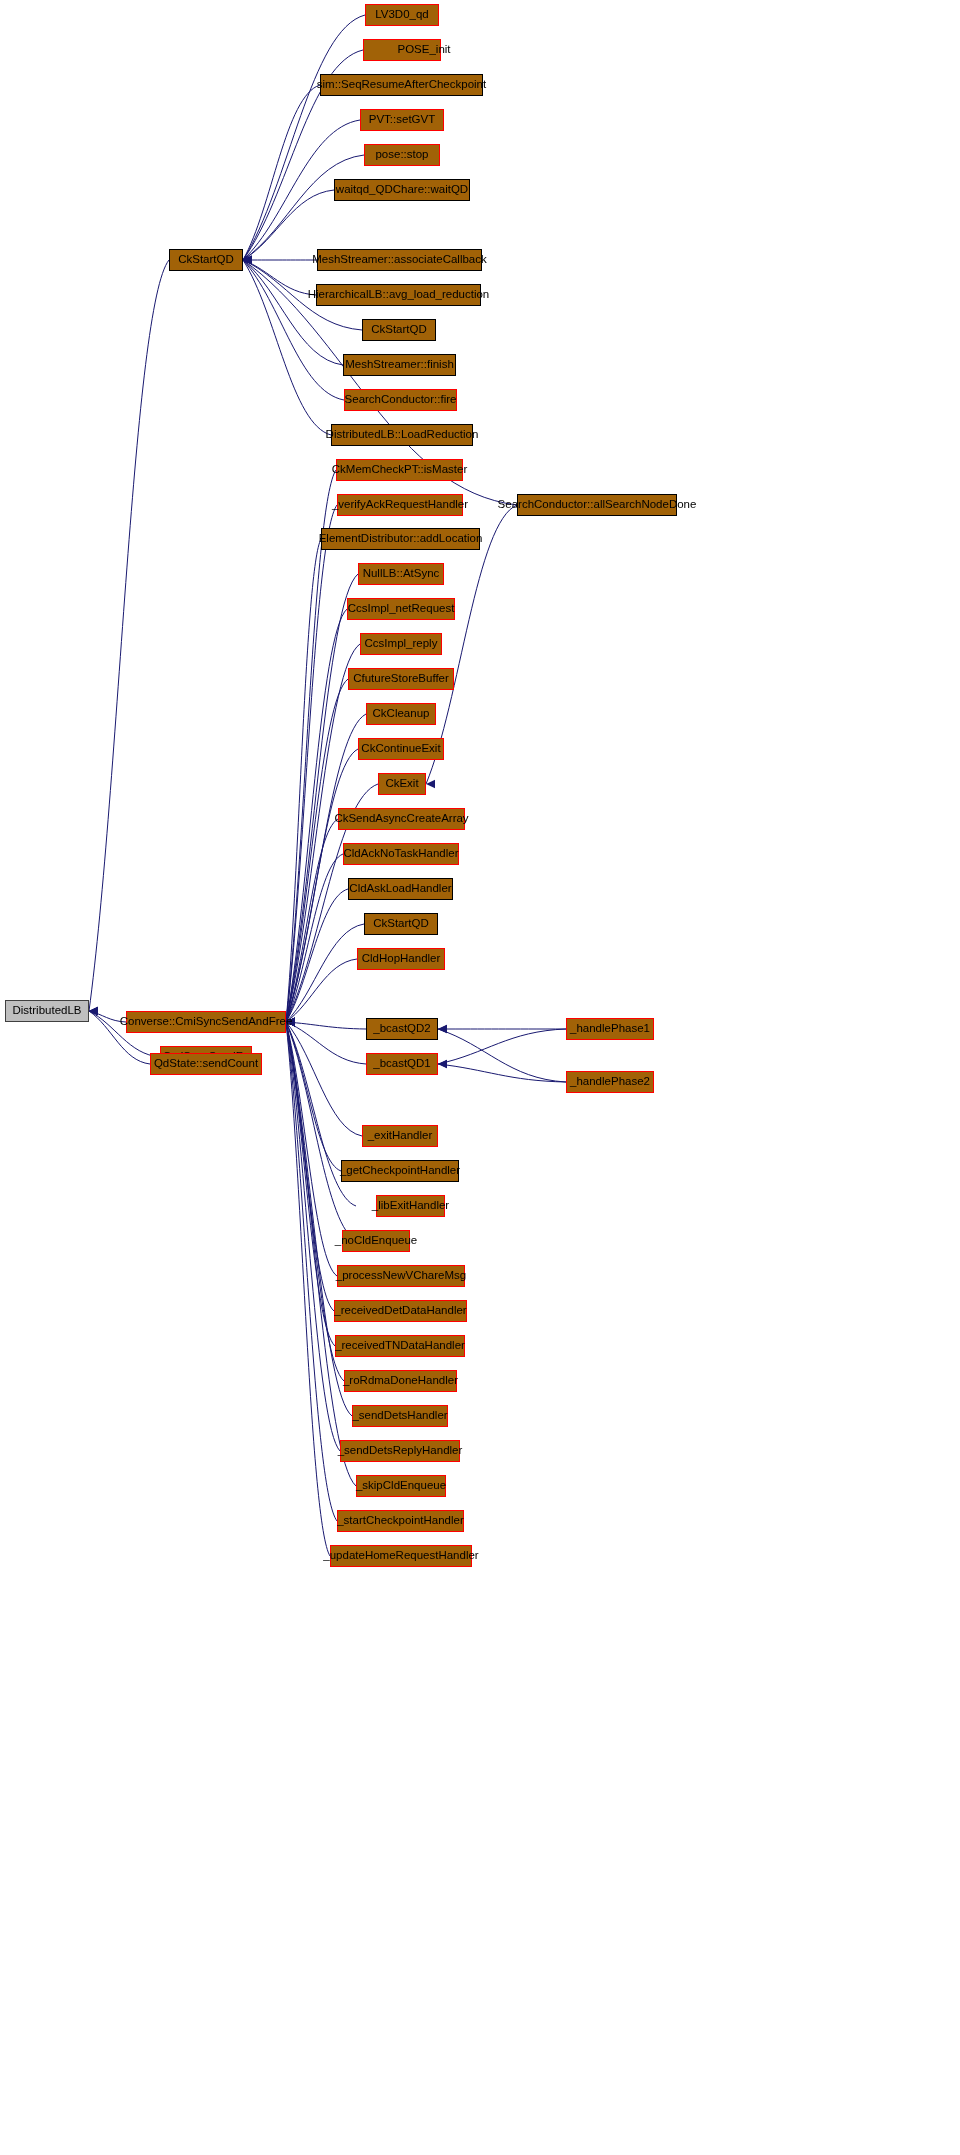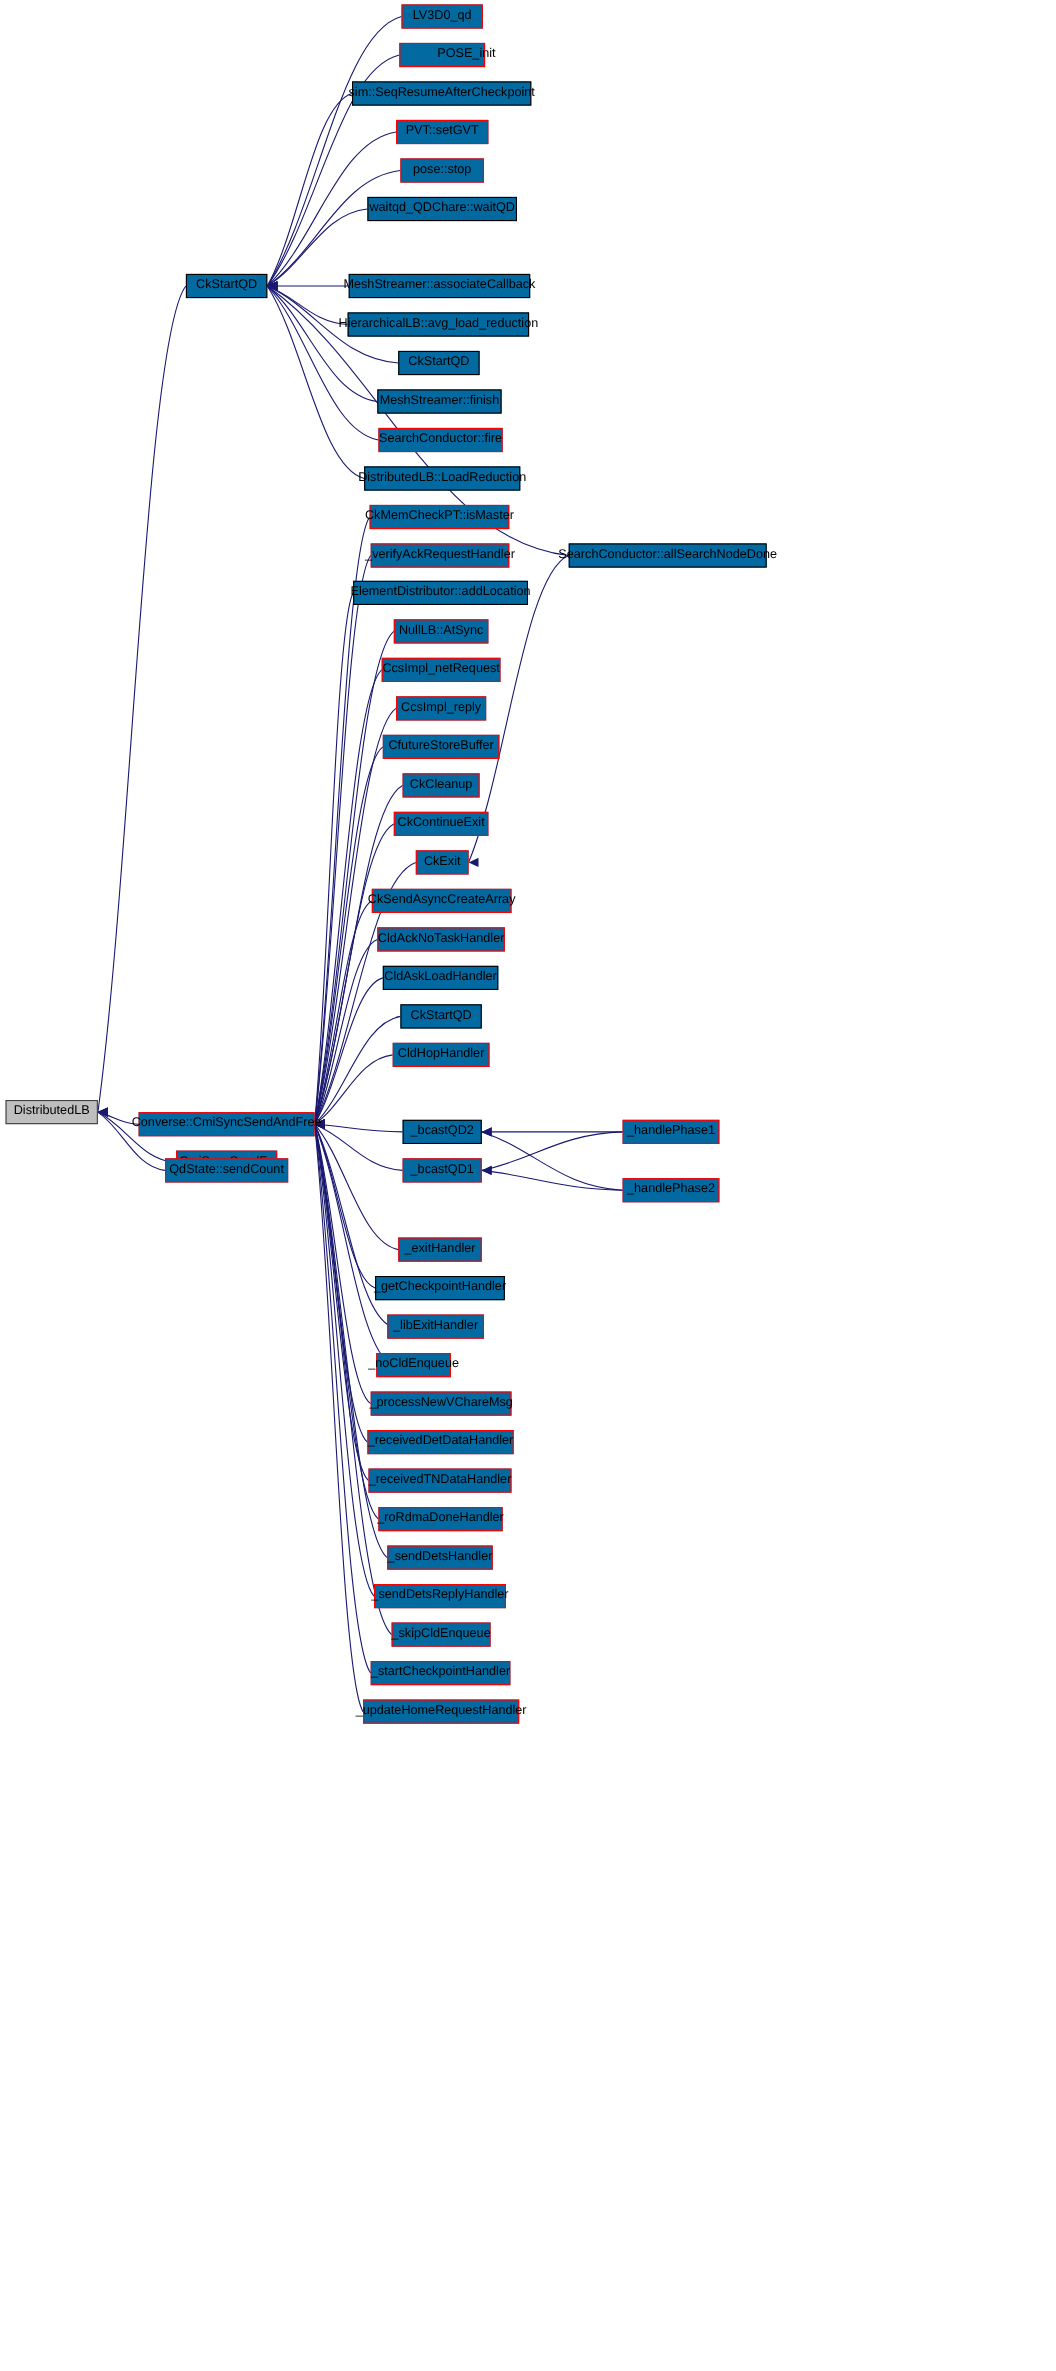--- a/index.html
+++ b/index.html
@@ -1,20 +1,20 @@
 <!DOCTYPE html>
 <html><head>
 <meta charset="utf-8">
 <style>
   html,body{margin:0;padding:0;background:#ffffff;}
   body{font-family:"Liberation Sans","DejaVu Sans",sans-serif;}
   #graph-root{position:relative;width:960px;height:2155px;background:#fff;overflow:hidden;}
   #edges{position:absolute;left:0;top:0;width:960px;height:2155px;}
   .node{position:absolute;box-sizing:border-box;display:flex;align-items:center;justify-content:center;
-        background:#0369a1;border:1px solid #000000;font-size:11.5px;line-height:1;color:#000000;
+        background:#a16207;border:1px solid #000000;font-size:11.5px;line-height:1;color:#000000;
         white-space:nowrap;letter-spacing:0px;}
   .node.red{border-color:#ff0000;}
   .node.current{background:#bfbfbf;border-color:#404040;}
   .node span{pointer-events:none;}
 </style>
 </head>
 <body>
 
 <div id="graph-root">
   <svg id="edges" viewBox="0 0 960 2155" xmlns="http://www.w3.org/2000/svg">
@@ -231,21 +231,21 @@
       </div>
       <div class="node red" style="left: 566px; top: 1071px; width: 88px; height: 22px;">
         <span>_handlePhase2</span>
       </div>
       <div class="node red" style="left: 362px; top: 1125px; width: 76px; height: 22px;">
         <span>_exitHandler</span>
       </div>
       <div class="node" style="left: 341px; top: 1160px; width: 118px; height: 22px;">
         <span>_getCheckpointHandler</span>
       </div>
-      <div class="node red" style="left: 352px; top: 1195px; width: 88px; height: 22px;">
+      <div class="node red" style="left: 376px; top: 1195px; width: 69px; height: 22px;">
         <span>_libExitHandler</span>
       </div>
       <div class="node red" style="left: 342px; top: 1230px; width: 68px; height: 22px;">
         <span>_noCldEnqueue</span>
       </div>
       <div class="node red" style="left: 337px; top: 1265px; width: 128px; height: 22px;">
         <span>_processNewVChareMsg</span>
       </div>
       <div class="node red" style="left: 334px; top: 1300px; width: 133px; height: 22px;">
         <span>_receivedDetDataHandler</span>
@@ -264,17 +264,17 @@
       </div>
       <div class="node red" style="left: 356px; top: 1475px; width: 90px; height: 22px;">
         <span>_skipCldEnqueue</span>
       </div>
       <div class="node red" style="left: 337px; top: 1510px; width: 127px; height: 22px;">
         <span>_startCheckpointHandler</span>
       </div>
       <div class="node red" style="left: 330px; top: 1545px; width: 142px; height: 22px;">
         <span>_updateHomeRequestHandler</span>
       </div>
-      <div class="node" style="left: 517px; top: 494px; width: 180px; height: 22px;">
+      <div class="node" style="left: 517px; top: 494px; width: 160px; height: 22px;">
         <span>SearchConductor::allSearchNodeDone</span>
       </div>
     </div>
 </div>
 
 </body></html>

